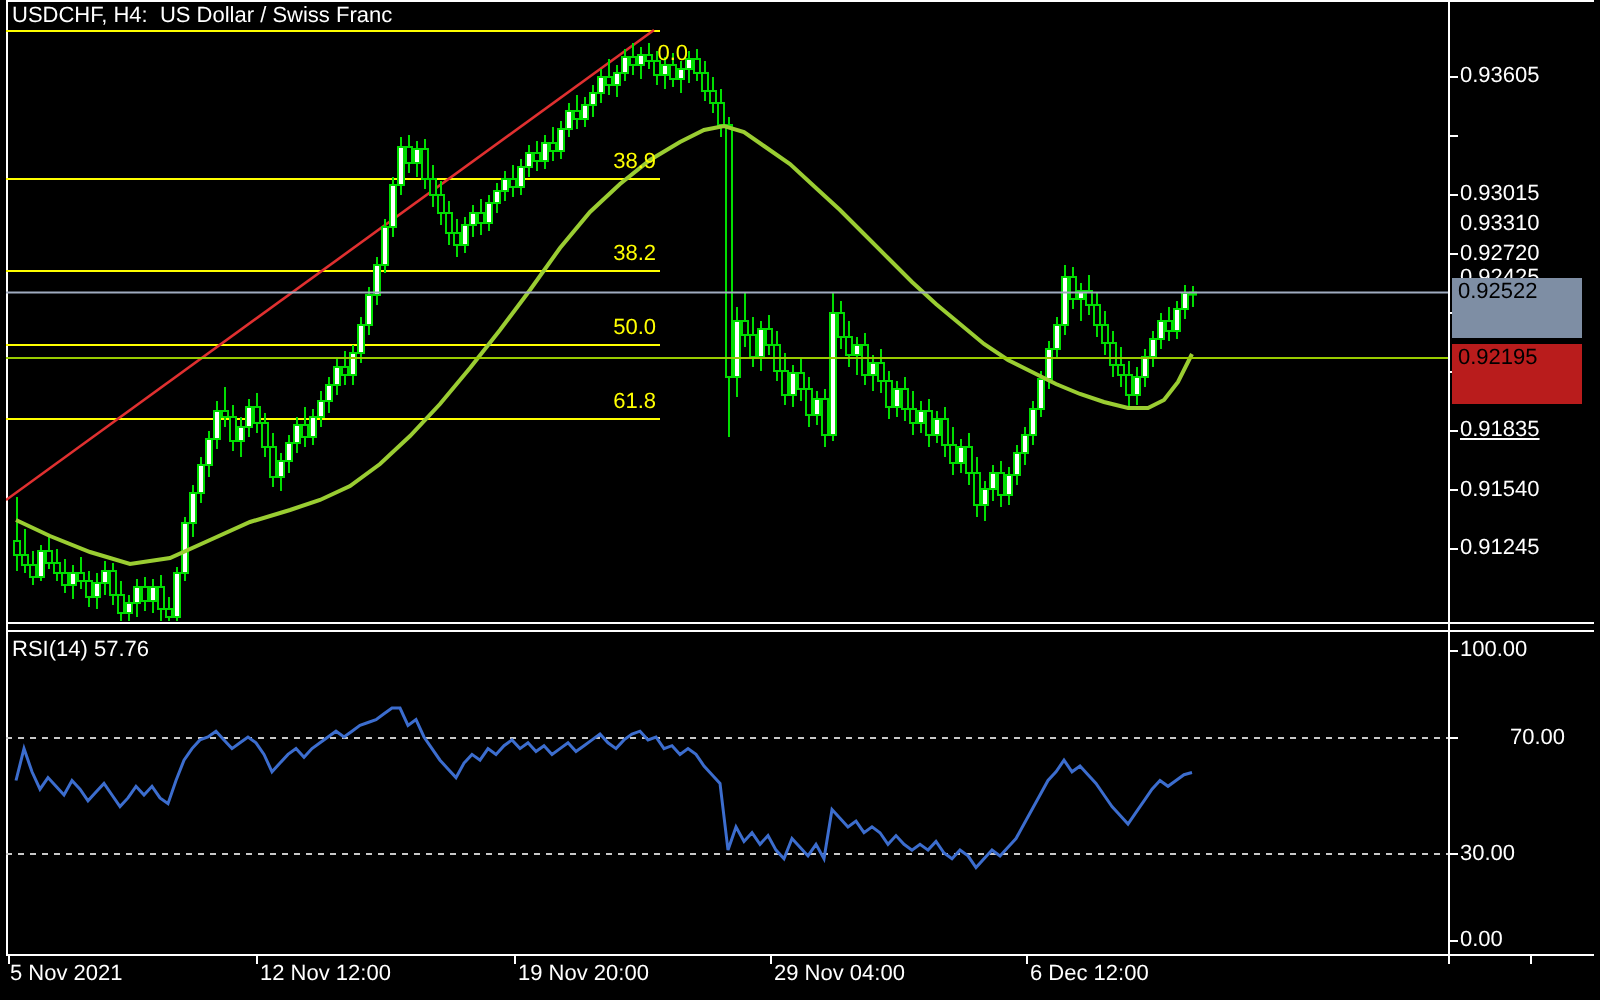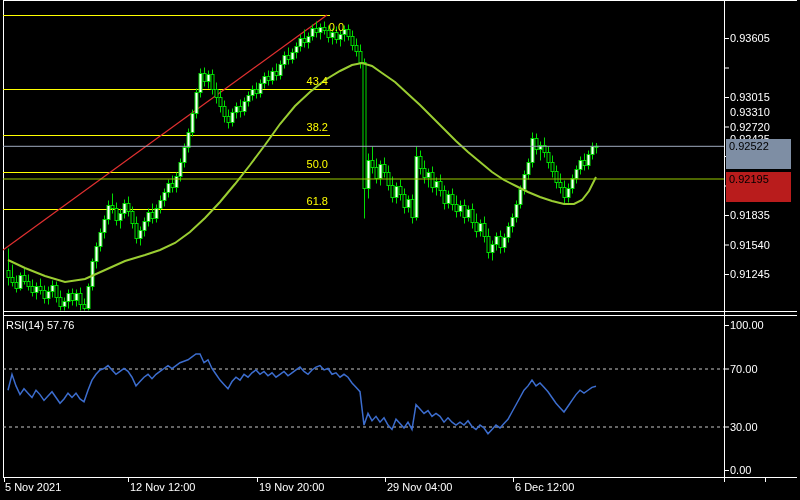--- a/index.html
+++ b/index.html
@@ -372,49 +372,50 @@
         <line x1="385.5" y1="477" x2="385.5" y2="482"></line>
         <line x1="513.5" y1="477" x2="513.5" y2="482"></line>
         <line x1="765.5" y1="477" x2="765.5" y2="482"></line>
         <line x1="724" y1="325.5" x2="729" y2="325.5"></line>
         <line x1="724" y1="369" x2="729" y2="369"></line>
         <line x1="724" y1="427" x2="729" y2="427"></line>
         <line x1="724" y1="470.5" x2="729" y2="470.5"></line>
       </g>
     </svg>
 
+  <div id="title" class="lbl">USDCHF, H4:  US Dollar / Swiss Franc</div>
   <div id="rsi-label" class="lbl">RSI(14) 57.76</div>
 
   <div id="price-axis">
       <div class="paxlbl" style="top: 31px;">0.93605</div>
       <div class="paxlbl" style="top: 60.5px; margin-top: 44px;">0.93310</div>
       <div class="paxlbl" style="top: 90px;">0.93015</div>
       <div class="paxlbl" style="top: 119.5px;">0.92720</div>
       <div class="paxlbl" style="top: 132px; text-align: right;">0.92425</div>
       <div class="paxlbl" style="top: 178.5px;">0.92130</div>
-      <div class="paxlbl" style="top: 208px;">0.91835</div>
+      <div class="paxlbl" style="top: 208px; text-decoration: underline;">0.91835</div>
       <div class="paxlbl" style="top: 237.5px;">0.91540</div>
       <div class="paxlbl" style="top: 267px;">0.91245</div>
     </div>
   <div id="time-axis">
       <div class="taxlbl" style="left: 5px;">5 Nov 2021</div>
       <div class="taxlbl" style="left: 130px;">12 Nov 12:00</div>
       <div class="taxlbl" style="left: 259px;">19 Nov 20:00</div>
       <div class="taxlbl" style="left: 387px;">29 Nov 04:00</div>
       <div class="taxlbl" style="left: 515px;">6 Dec 12:00</div>
     </div>
   <div id="rsi-axis">
       <div class="paxlbl" style="top: 318px;">100.00</div>
-      <div class="paxlbl" style="top: 361.5px;">70.00</div>
+      <div class="paxlbl" style="top: 361.5px; margin-left: 25px;">70.00</div>
       <div class="paxlbl" style="top: 419.5px;">30.00</div>
       <div class="paxlbl" style="top: 463px;">0.00</div>
     </div>
   <div id="fib-labels">
       <div class="fiblbl" style="left: 288px; top: 1px; margin-top: 20px;">0.0</div>
-      <div class="fiblbl" style="left: 272px; top: 75px;">43.4</div>
+      <div class="fiblbl" style="left: 272px; top: 75px;">38.9</div>
       <div class="fiblbl" style="left: 272px; top: 121px;">38.2</div>
       <div class="fiblbl" style="left: 272px; top: 158px;">50.0</div>
       <div class="fiblbl" style="left: 272px; top: 195px;">61.8</div>
     </div>
 
   <div id="last-price-box" class="pricebox" style="top: 139.3px;">0.92522</div>
   <div id="bid-price-box" class="pricebox" style="top: 172px;">0.92195</div>
 </div>
 
 </body></html>

